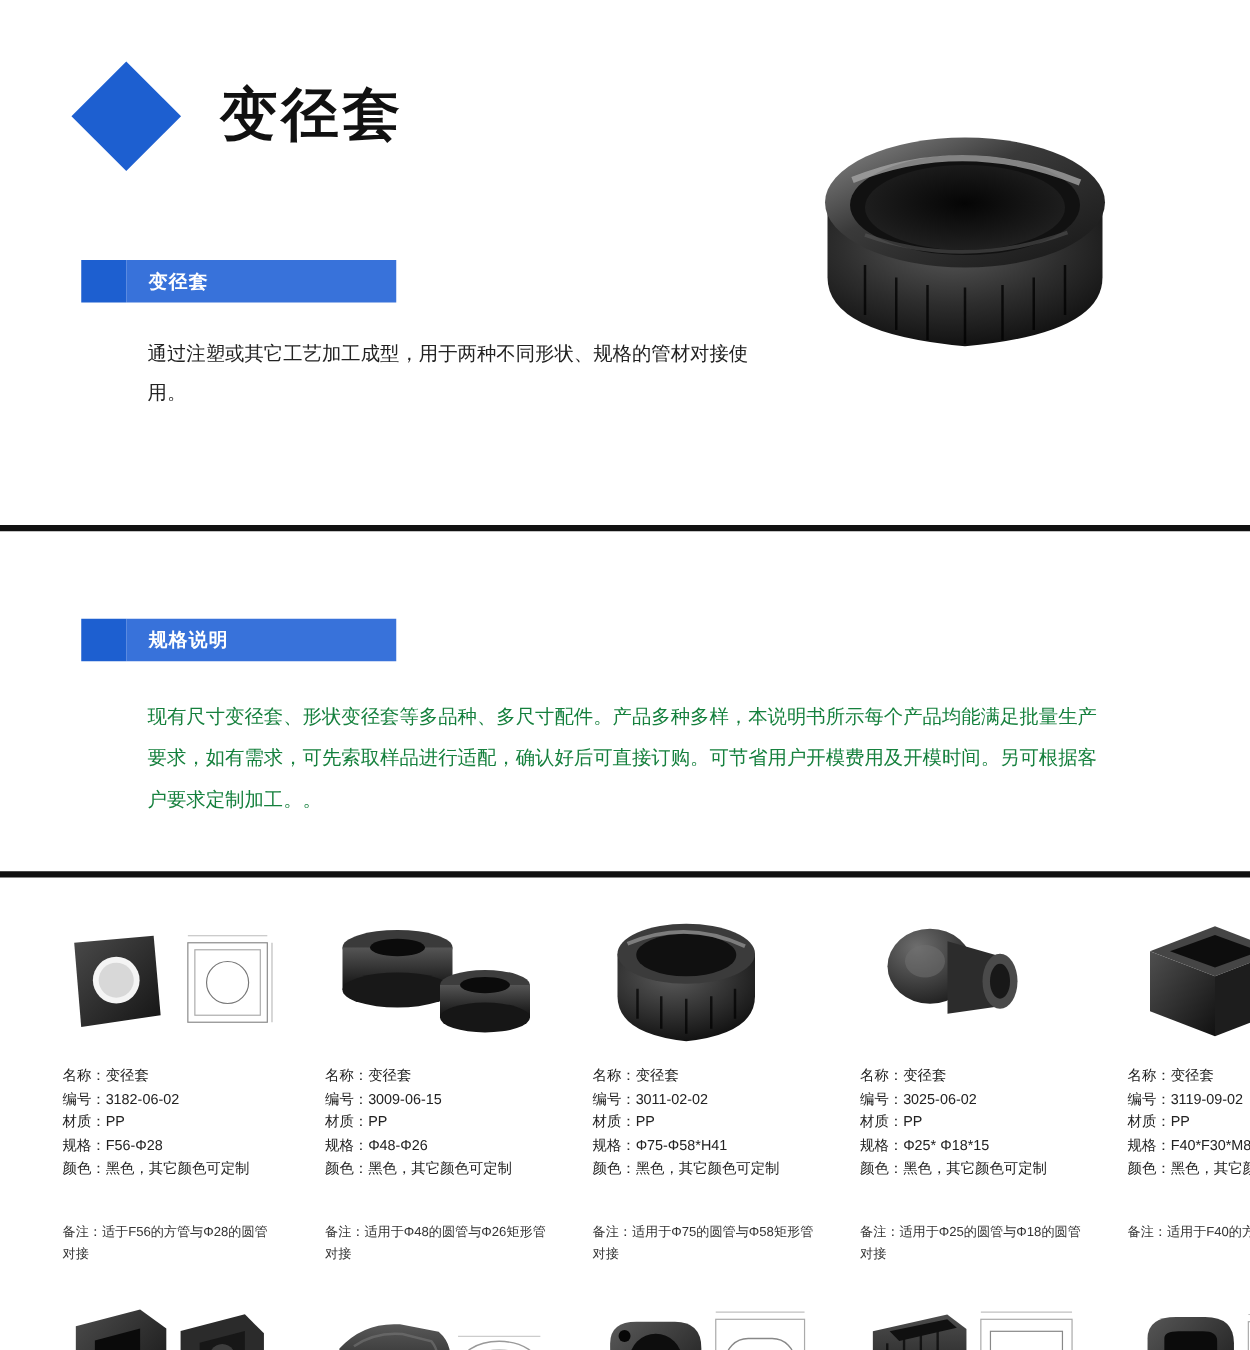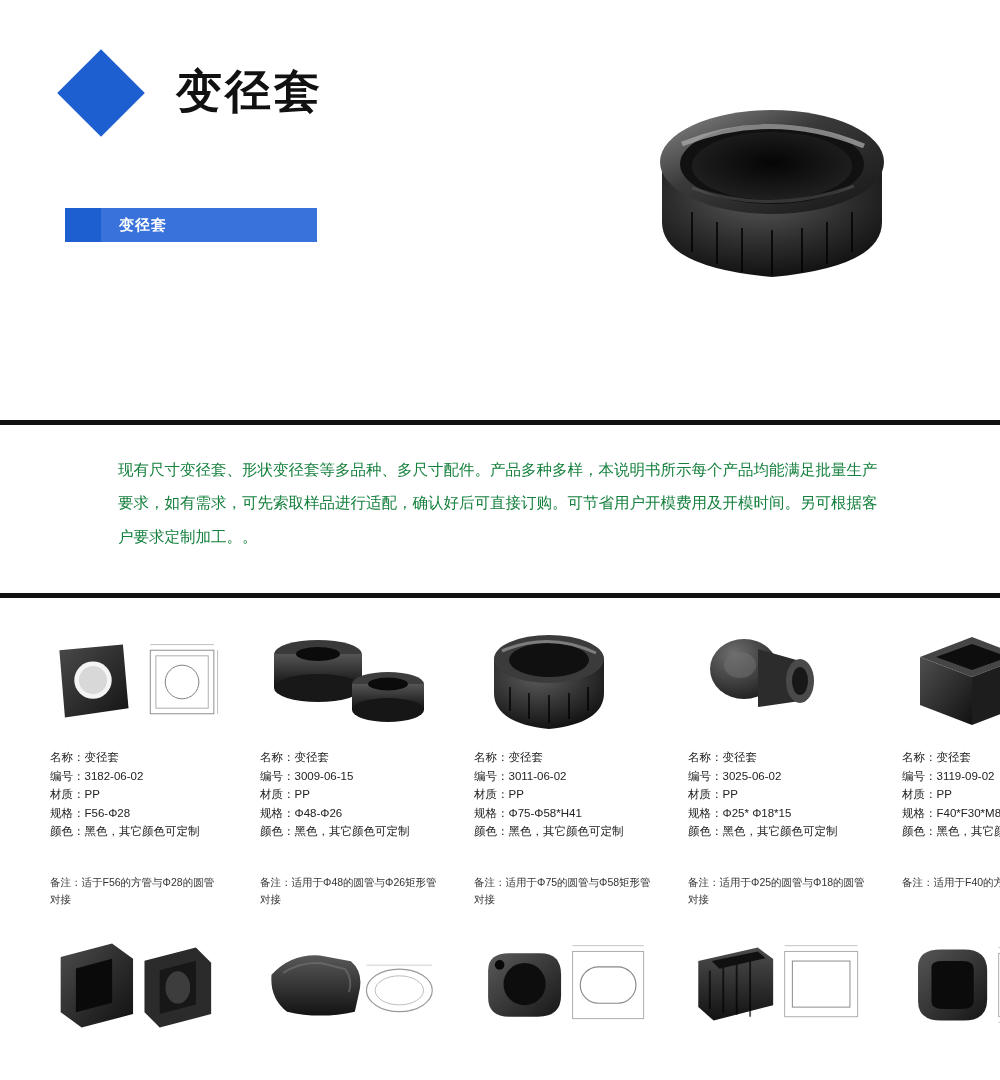--- a/index.html
+++ b/index.html
@@ -134,20 +134,21 @@
     <div class="hero-title-row">
       <div class="diamond"></div>
       <div class="hero-title">变径套</div>
     </div>
 
     <div class="sec-head">
       <div class="blk"></div>
       <div class="bar">变径套</div>
     </div>
 
+    <p class="hero-desc">通过注塑或其它工艺加工成型，用于两种不同形状、规格的管材对接使用。</p>
 
     <div class="hero-photo">
       <svg viewBox="0 0 300 230" width="300" height="230" aria-hidden="true">
         <defs>
           <radialGradient id="gBody" cx="45%" cy="30%" r="75%">
             <stop offset="0%" stop-color="#5a5a5a"></stop>
             <stop offset="55%" stop-color="#2d2d2d"></stop>
             <stop offset="100%" stop-color="#0d0d0d"></stop>
           </radialGradient>
           <linearGradient id="gRim" x1="0" y1="0" x2="1" y2="1">
@@ -179,20 +180,24 @@
 
         <path d="M60 52 Q150 16 242 54" stroke="#a9a9a9" stroke-width="5" fill="none" opacity="0.75"></path>
         <path d="M70 96 Q150 124 232 94" stroke="#5c5c5c" stroke-width="3" fill="none" opacity="0.5"></path>
       </svg>
     </div>
   </section>
 
   <div class="rule"></div>
 
   <section class="spec">
+    <div class="sec-head">
+      <div class="blk"></div>
+      <div class="bar">规格说明</div>
+    </div>
     <p class="spec-text">现有尺寸变径套、形状变径套等多品种、多尺寸配件。产品多种多样，本说明书所示每个产品均能满足批量生产要求，如有需求，可先索取样品进行适配，确认好后可直接订购。可节省用户开模费用及开模时间。另可根据客户要求定制加工。。</p>
   </section>
 
   <div class="rule"></div>
 
   <section class="grid-wrap">
     <div class="grid">
 
       <div class="cell">
         <div class="imgbox">
@@ -271,21 +276,21 @@
                 <line x1="95" y1="66" x2="95" y2="92"></line>
               <line x1="114" y1="60" x2="114" y2="84"></line>
             </g>
             <ellipse cx="75" cy="32" rx="55" ry="24" fill="#3b3b3b"></ellipse>
             <ellipse cx="75" cy="33" rx="40" ry="17" fill="#101010"></ellipse>
             <path d="M28 24 Q75 4 122 26" stroke="#9a9a9a" stroke-width="3" fill="none" opacity="0.7"></path>
           </svg>
         </div>
         <div class="lines">
           <div><span>名称：</span><span>变径套</span></div>
-          <div><span>编号：</span><span>3011-06-02</span></div>
+          <div><span>编号：</span><span>3011-02-02</span></div>
           <div><span>材质：</span><span>PP</span></div>
           <div><span>规格：</span><span>Φ75-Φ58*H41</span></div>
           <div><span>颜色：</span><span>黑色，其它颜色可定制</span></div>
           <div class="note"><span>备注：</span><span>适用于Φ75的圆管与Φ58矩形管对接</span></div>
         </div>
       </div>
 
       <div class="cell">
         <div class="imgbox">
           <svg viewBox="0 0 150 110" width="150" height="110">

